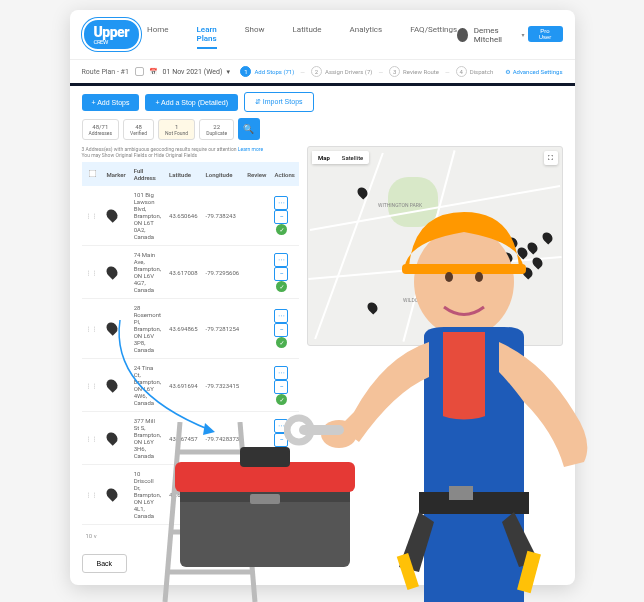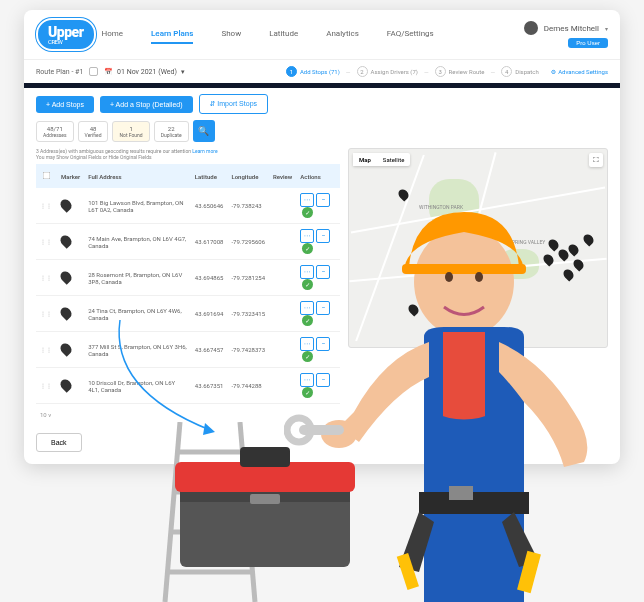--- a/index.html
+++ b/index.html
@@ -1,29 +1,29 @@
 <!DOCTYPE html>
 <html><head>
 <meta charset="utf-8">
 <style>
 * { margin: 0; padding: 0; box-sizing: border-box; }
 body { font-family: -apple-system, BlinkMacSystemFont, "Segoe UI", Roboto, sans-serif; background: #f5f5f5; width: 644px; height: 602px; overflow: hidden; position: relative; }
-.window { width: 596px; margin: 10px auto; background: #fff; border-radius: 8px; box-shadow: 0 4px 20px rgba(0,0,0,0.15); overflow: hidden; }
+.window { width: 505px; margin: 10px auto; background: #fff; border-radius: 8px; box-shadow: 0 4px 20px rgba(0,0,0,0.15); overflow: hidden; }
 .header { display: flex; align-items: center; padding: 8px 12px; border-bottom: 1px solid #eee; }
 .logo { background: #2196F3; color: #fff; font-weight: 900; font-size: 14px; padding: 4px 10px; border-radius: 16px; letter-spacing: -0.5px; border: 2px solid #fff; box-shadow: 0 0 0 1px #2196F3; }
 .logo sub { font-size: 6px; font-weight: 400; display: block; margin-top: -2px; }
 .nav { display: flex; gap: 28px; margin-left: 6px; font-size: 8px; color: #666; }
 .nav-item { cursor: pointer; padding: 4px 0; }
 .nav-item.active { color: #2196F3; border-bottom: 2px solid #2196F3; font-weight: 600; }
-.user { margin-left: auto; display: flex; flex-direction: column; align-items: flex-end; gap: 3px; }
+.user { margin-left: auto; display: flex; align-items: flex-start; gap: 3px; }
 .user-row { display: flex; align-items: center; gap: 6px; font-size: 8px; color: #555; }
 .avatar { width: 14px; height: 14px; background: #555; border-radius: 50%; }
 .chevron { font-size: 6px; color: #888; }
 .pro-btn { background: #2196F3; color: #fff; font-size: 6px; padding: 2px 8px; border-radius: 3px; border: none; }
-.subhead { display: flex; align-items: center; padding: 6px 12px; font-size: 7px; border-bottom: 5px solid #0f172a; justify-content: flex-end; }
+.subhead { display: flex; align-items: center; padding: 6px 12px; font-size: 7px; border-bottom: 3px solid #0f172a; justify-content: flex-end; }
 .sub-left { display: flex; align-items: center; gap: 6px; color: #666; }
 .edit-ico { width: 9px; height: 9px; border: 1px solid #bbb; border-radius: 2px; }
 .date { display: flex; align-items: center; gap: 4px; color: #555; }
 .steps { margin-left: auto; display: flex; align-items: center; gap: 6px; }
 .step { display: flex; align-items: center; gap: 3px; font-size: 6px; color: #999; }
 .step-num { width: 11px; height: 11px; border-radius: 50%; border: 1px solid #ccc; display: flex; align-items: center; justify-content: center; font-size: 6px; }
 .step.active .step-num { background: #2196F3; color: #fff; border-color: #2196F3; }
 .step.active { color: #2196F3; }
 .step-sep { color: #ccc; font-size: 6px; }
 .adv { margin-left: 12px; color: #2196F3; font-size: 6px; display: flex; align-items: center; gap: 2px; }

